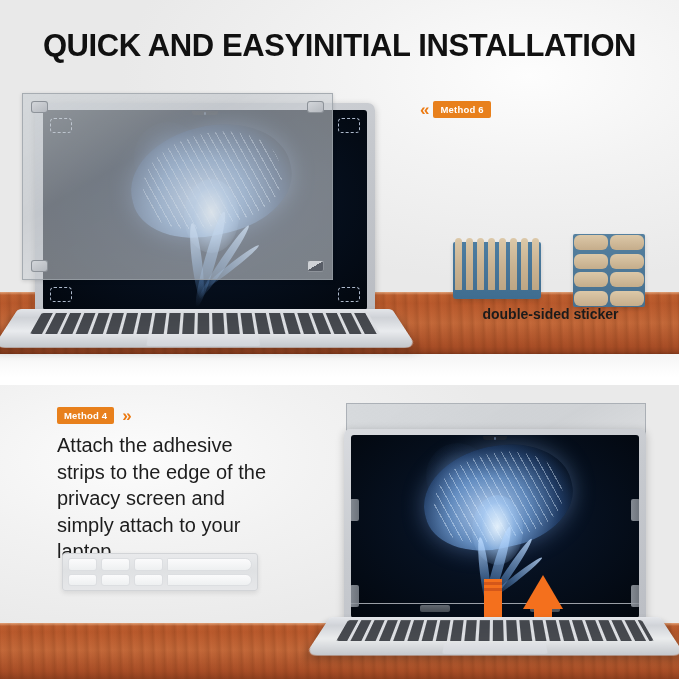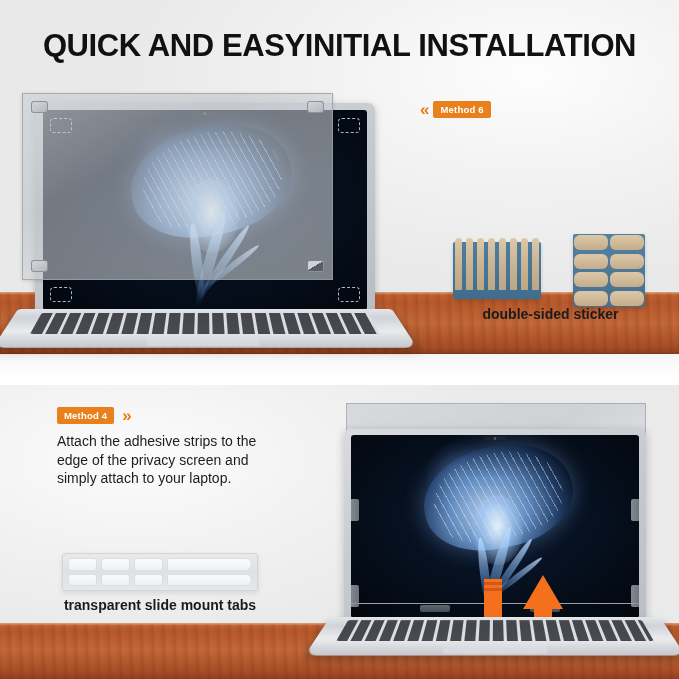--- a/index.html
+++ b/index.html
@@ -209,21 +209,21 @@
       linear-gradient(180deg,#c26433 0%,#b9592c 16%,#c4693a 48%,#a84d26 86%,#8d3e1e 100%);
   }
   .desk2::after{
     content:""; position:absolute; left:0; right:0; top:0; height:3px;
     background:linear-gradient(180deg,rgba(255,215,180,.55),rgba(255,255,255,0));
   }
 
   .m2-head { position:absolute; left:57px; top:22px; display:flex; align-items:center; gap:8px; }
   .m2-body {
     position:absolute; left:57px; top:47px; width:220px;
-    font-size:14px; line-height:1.33; color:#1d1d1d;
+    font-size:20px; line-height:1.33; color:#1d1d1d;
   }
 
   .tabs-wrap { position:absolute; left:62px; top:168px; width:210px; height:62px; }
   .tabs-bar {
     position:absolute; left:0; top:0; width:196px; height:38px;
     background:linear-gradient(180deg,#e9eaec 0%,#dfe1e3 45%,#e6e7e9 100%);
     border:1px solid #d2d4d7; border-radius:3px;
     box-shadow:0 2px 5px rgba(0,0,0,.10);
     padding:4px 5px; display:flex; flex-direction:column; gap:3px;
   }
@@ -415,21 +415,20 @@
             <s class="w3"></s>
             <s class="wl"></s>
           </div>
         <div class="trow">
             <s class="w1"></s>
             <s class="w2"></s>
             <s class="w3"></s>
             <s class="wl"></s>
           </div>
       </div>
-      <div class="cap cap2">transparent slide mount tabs</div>
     </div>
 
     <div class="laptop2">
       <div class="filter2"></div>
 
       <div class="lid2">
         <div class="scr2">
           <div class="cam2"></div>
           <div class="jelly" style="left:25%;top:6%;width:52%;height:90%;">
             <div class="ghost"></div>

